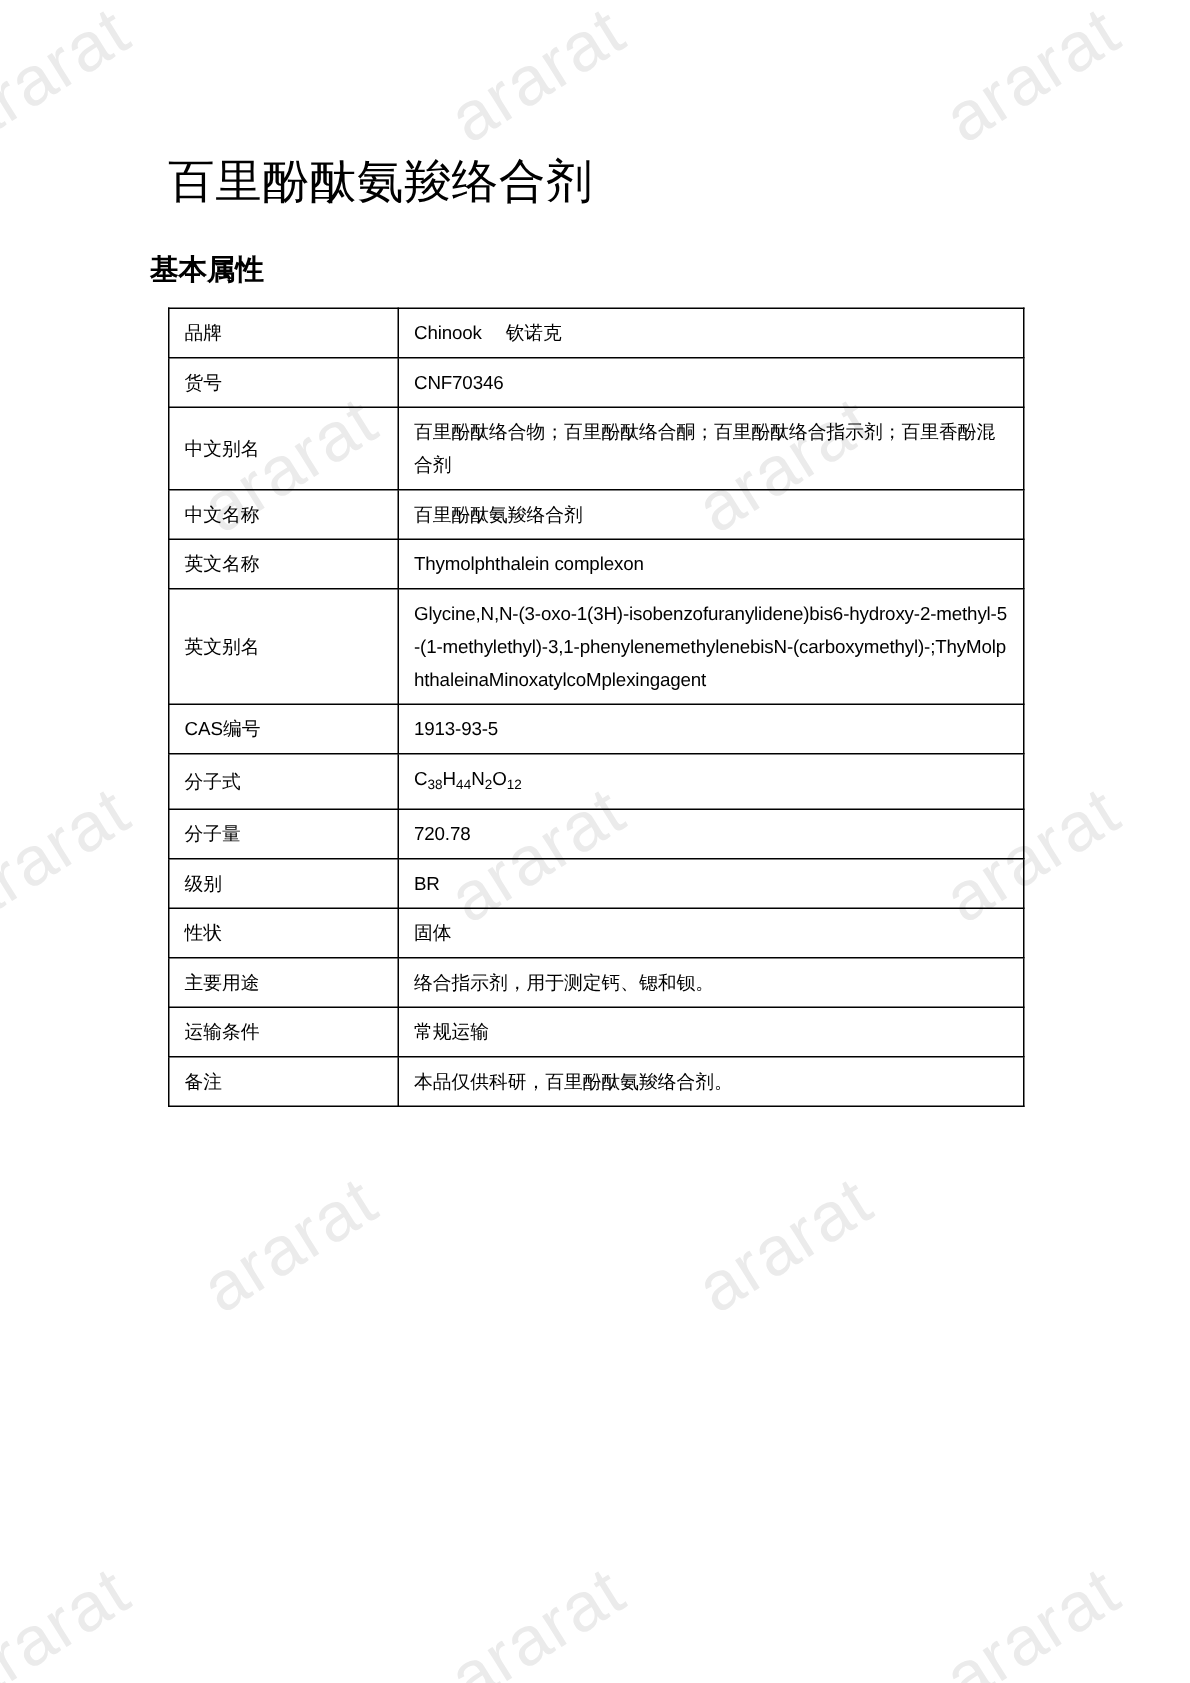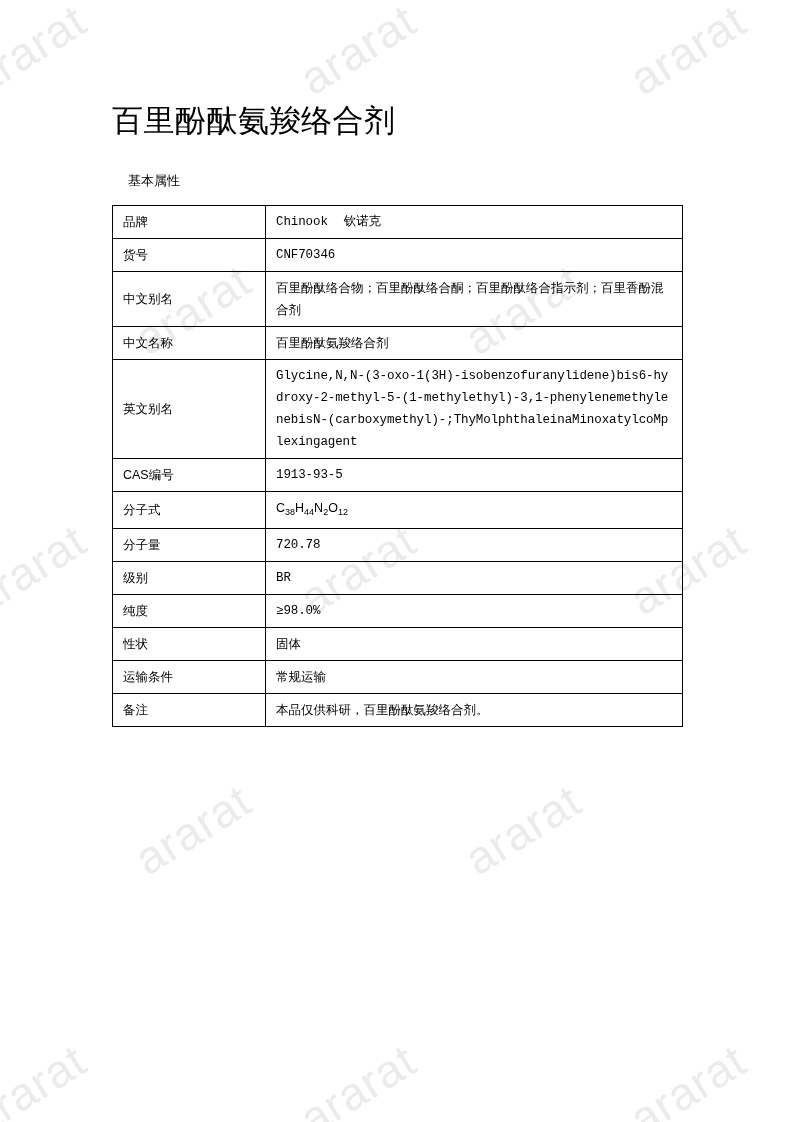--- a/index.html
+++ b/index.html
@@ -53,25 +53,25 @@
     font-size: 31px;
     line-height: 40px;
     font-weight: 400;
     margin: 0;
     letter-spacing: 0.5px;
     white-space: nowrap;
   }
 
   #section-heading {
     position: absolute;
-    left: 128px;
+    left: 100px;
     top: 172px;
-    font-size: 13px;
+    font-size: 19px;
     line-height: 18px;
-    font-weight: 400;
+    font-weight: 700;
   }
 
   #props-table {
     position: absolute;
     left: 112px;
     top: 205px;
     width: 570px;
     border-collapse: collapse;
     table-layout: fixed;
     background: transparent;
@@ -88,21 +88,21 @@
     vertical-align: middle;
     background: transparent;
   }
   #props-table td.label {
     white-space: nowrap;
   }
   #props-table td.value {
     word-break: break-all;
   }
   .value.latin {
-    font-family: Liberation Mono, monospace;
+    font-family: Liberation Sans, sans-serif;
     letter-spacing: -0.1px;
   }
   .formula sub {
     font-size: 9px;
     vertical-align: -0.28em;
     letter-spacing: 0;
     margin-top: 24px;
   }
   .brand-gap { display: inline-block; width: 16px; }
 </style>
@@ -149,48 +149,52 @@
         </tr>
         <tr>
           <td class="label">中文别名</td>
           <td class="value">百里酚酞络合物；百里酚酞络合酮；百里酚酞络合指示剂；百里香酚混合剂</td>
         </tr>
         <tr>
           <td class="label">中文名称</td>
           <td class="value">百里酚酞氨羧络合剂</td>
         </tr>
         <tr>
+          <td class="label">英文名称</td>
+          <td class="value latin">Thymolphthalein complexon</td>
+        </tr>
+        <tr>
           <td class="label">英文别名</td>
           <td class="value latin">Glycine,N,N-(3-oxo-1(3H)-isobenzofuranylidene)bis6-hydroxy-2-methyl-5-(1-methylethyl)-3,1-phenylenemethylenebisN-(carboxymethyl)-;ThyMolphthaleinaMinoxatylcoMplexingagent</td>
         </tr>
         <tr>
           <td class="label">CAS编号</td>
           <td class="value latin">1913-93-5</td>
         </tr>
         <tr>
           <td class="label">分子式</td>
           <td class="value formula">C<sub>38</sub>H<sub>44</sub>N<sub>2</sub>O<sub>12</sub></td>
         </tr>
         <tr>
           <td class="label">分子量</td>
           <td class="value latin">720.78</td>
         </tr>
         <tr>
           <td class="label">级别</td>
           <td class="value latin">BR</td>
         </tr>
         <tr>
-          <td class="label">纯度</td>
-          <td class="value latin">≥98.0%</td>
-        </tr>
-        <tr>
           <td class="label">性状</td>
           <td class="value">固体</td>
         </tr>
         <tr>
+          <td class="label">主要用途</td>
+          <td class="value">络合指示剂，用于测定钙、锶和钡。</td>
+        </tr>
+        <tr>
           <td class="label">运输条件</td>
           <td class="value">常规运输</td>
         </tr>
         <tr>
           <td class="label">备注</td>
           <td class="value">本品仅供科研，百里酚酞氨羧络合剂。</td>
         </tr>
       </tbody>
   </table>
 

